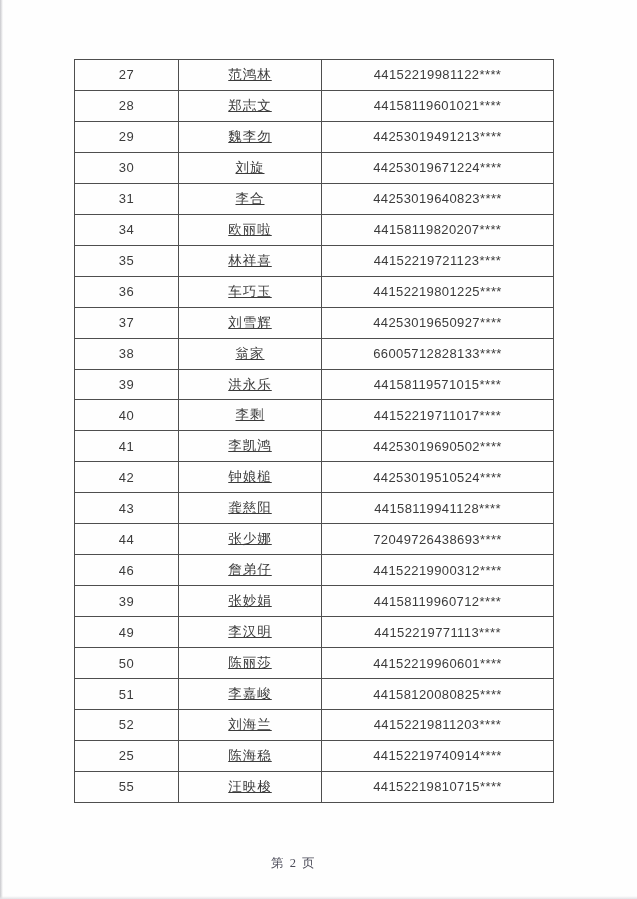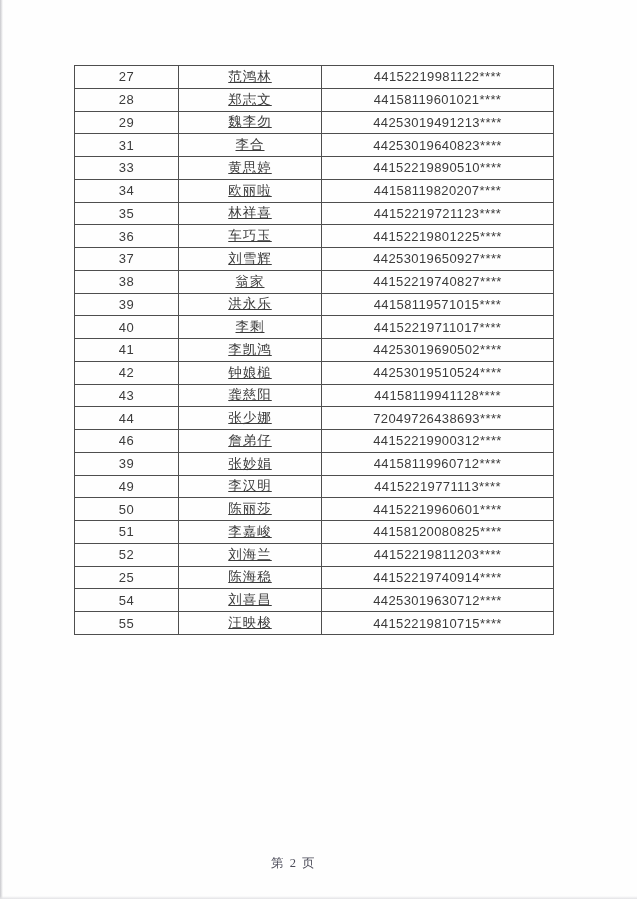--- a/index.html
+++ b/index.html
@@ -28,23 +28,23 @@
   }
   .scan-edge-bottom {
     position: absolute;
     left: 0; bottom: 0;
     width: 100%; height: 3px;
     background: linear-gradient(to top, #e3e3e6, rgba(250,250,251,0));
   }
   table.roster {
     position: absolute;
     left: 74px;
-    top: 65px;
+    top: 59px;
     width: 479px;
-    height: 570px;
+    height: 744px;
     border-collapse: collapse;
     table-layout: fixed;
   }
   table.roster td {
     border: 1px solid #4e4e4e;
     text-align: center;
     vertical-align: middle;
     padding: 0;
     color: #3b3b3b;
     white-space: nowrap;
@@ -98,30 +98,30 @@
           <td class="cell-no">28</td>
           <td class="cell-name">郑志文</td>
           <td class="cell-id">44158119601021****</td>
         </tr>
         <tr>
           <td class="cell-no">29</td>
           <td class="cell-name">魏李勿</td>
           <td class="cell-id">44253019491213****</td>
         </tr>
         <tr>
+          <td class="cell-no">30</td>
+          <td class="cell-name">刘旋</td>
+          <td class="cell-id">44253019671224****</td>
+        </tr>
+        <tr>
           <td class="cell-no">31</td>
           <td class="cell-name">李合</td>
           <td class="cell-id">44253019640823****</td>
         </tr>
         <tr>
-          <td class="cell-no">33</td>
-          <td class="cell-name">黄思婷</td>
-          <td class="cell-id">44152219890510****</td>
-        </tr>
-        <tr>
           <td class="cell-no">34</td>
           <td class="cell-name">欧丽啦</td>
           <td class="cell-id">44158119820207****</td>
         </tr>
         <tr>
           <td class="cell-no">35</td>
           <td class="cell-name">林祥喜</td>
           <td class="cell-id">44152219721123****</td>
         </tr>
         <tr>
@@ -130,21 +130,21 @@
           <td class="cell-id">44152219801225****</td>
         </tr>
         <tr>
           <td class="cell-no">37</td>
           <td class="cell-name">刘雪辉</td>
           <td class="cell-id">44253019650927****</td>
         </tr>
         <tr>
           <td class="cell-no">38</td>
           <td class="cell-name">翁家</td>
-          <td class="cell-id">44152219740827****</td>
+          <td class="cell-id">66005712828133****</td>
         </tr>
         <tr>
           <td class="cell-no">39</td>
           <td class="cell-name">洪永乐</td>
           <td class="cell-id">44158119571015****</td>
         </tr>
         <tr>
           <td class="cell-no">40</td>
           <td class="cell-name">李剩</td>
           <td class="cell-id">44152219711017****</td>
@@ -196,25 +196,20 @@
         </tr>
         <tr>
           <td class="cell-no">52</td>
           <td class="cell-name">刘海兰</td>
           <td class="cell-id">44152219811203****</td>
         </tr>
         <tr>
           <td class="cell-no">25</td>
           <td class="cell-name">陈海稳</td>
           <td class="cell-id">44152219740914****</td>
-        </tr>
-        <tr>
-          <td class="cell-no">54</td>
-          <td class="cell-name">刘喜昌</td>
-          <td class="cell-id">44253019630712****</td>
         </tr>
         <tr>
           <td class="cell-no">55</td>
           <td class="cell-name">汪映梭</td>
           <td class="cell-id">44152219810715****</td>
         </tr>
       </tbody>
   </table>
 
   <div class="footer">

